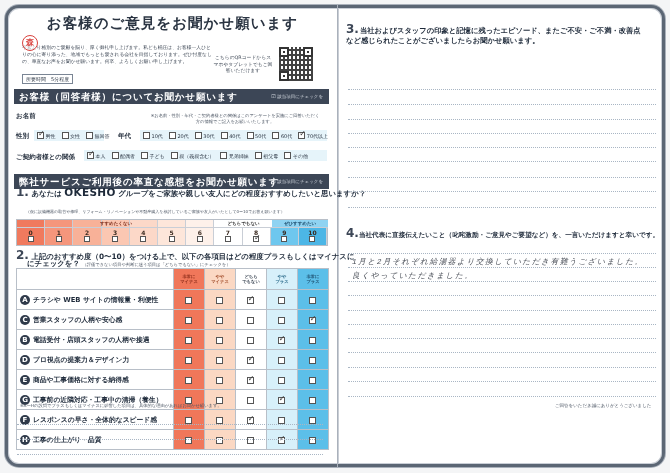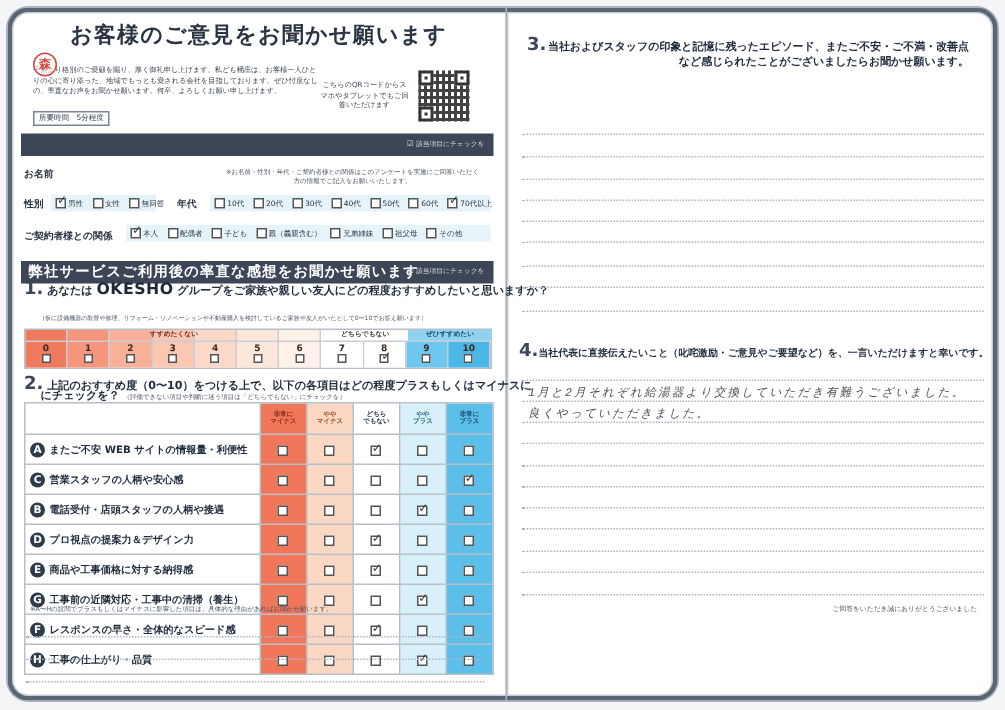--- a/index.html
+++ b/index.html
@@ -54,21 +54,21 @@
   .col0 { background: #f0775a; }
   .col1 { background: #fbd8c3; }
   .col2 { background: #ffffff; }
   .col3 { background: #d7f0fa; }
   .col4 { background: #5cbfe9; }
   th.col0 { color: #8a2a18; } th.col1 { color: #a04a28; } th.col3 { color: #2a6a8a; } th.col4 { color: #1a4a6a; }
 
   .dotline { position: absolute; height: 0; border-top: 1px dotted #a9b6c4; }
   .footnote { left: 20px; top: 403px; font-size: 4.3px; color: #4a5462; }
 
-  .q3 { left: 346px; top: 24px; width: 300px; font-size: 7.3px; font-weight: bold; line-height: 10px; color: #1e2a3a; text-align: right; }
+  .q3 { left: 346px; top: 24px; width: 300px; font-size: 7.3px; font-weight: bold; line-height: 10px; color: #1e2a3a; }
   .q3 .q-num { font-size: 12px; margin-right: 1px; }
   .q4 { left: 346px; top: 226px; width: 310px; font-size: 6.6px; font-weight: bold; white-space: nowrap; color: #1e2a3a; }
   .q4 .q-num { font-size: 12px; }
   .hand { font-family: Liberation Mono, monospace; font-size: 7.8px; color: #4a4f58; letter-spacing: 1.4px; white-space: nowrap; font-style: italic; text-align: right; }
   .thanks { left: 555px; top: 403px; font-size: 4.5px; color: #4a5462; }
 </style>
 </head>
 <body>
 
 <div class="frame left"></div>
@@ -79,20 +79,21 @@
 <div class="abs stamp">森</div>
 <div class="abs time-box">所要時間　5分程度</div>
 <div class="abs qr-text">こちらのQRコードからスマホやタブレットでもご回答いただけます</div>
 <div class="abs qr">
   <span class="f" style="left:0;top:0"></span>
   <span class="f" style="right:0;top:0"></span>
   <span class="f" style="left:0;bottom:0"></span>
 </div>
 
 <div class="abs bar" style="top:89px">
+  <span>お客様（回答者様）についてお聞かせ願います</span>
   <span class="hint">該当項目にチェックを</span>
 </div>
 <div class="abs lbl" style="left:16px;top:112px">お名前</div>
 <div class="abs" style="left:60px;top:110px;width:80px;height:9px"></div>
 <div class="abs note" style="left:150px;top:113px;width:170px;text-align:center">※お名前・性別・年代・ご契約者様との関係はこのアンケートを実施にご回答いただく方の情報でご記入をお願いいたします。</div>
 
 <div class="abs lbl" style="left:16px;top:132px">性別</div>
 <div class="abs opt-row" style="left:34px;top:130px;width:70px">
   <span class="opt">
       <span class="cb checked"></span>
@@ -219,21 +220,21 @@
     <th class="c col1" style="white-space:pre-line">やや
 マイナス</th>
     <th class="c col2" style="white-space:pre-line">どちら
 でもない</th>
     <th class="c col3" style="white-space:pre-line">やや
 プラス</th>
     <th class="c col4" style="white-space:pre-line">非常に
 プラス</th>
   </tr>
   <tr>
-    <td class="item"><span class="letter">A</span><span>またご不安 WEB サイトの情報量・利便性</span></td>
+    <td class="item"><span class="letter">A</span><span>チラシや WEB サイトの情報量・利便性</span></td>
     <td class="c col0"><span class="cb"></span></td>
     <td class="c col1"><span class="cb"></span></td>
     <td class="c col2"><span class="cb checked"></span></td>
     <td class="c col3"><span class="cb"></span></td>
     <td class="c col4"><span class="cb"></span></td>
   </tr>
   <tr>
     <td class="item"><span class="letter">C</span><span>営業スタッフの人柄や安心感</span></td>
     <td class="c col0"><span class="cb"></span></td>
     <td class="c col1"><span class="cb"></span></td>

